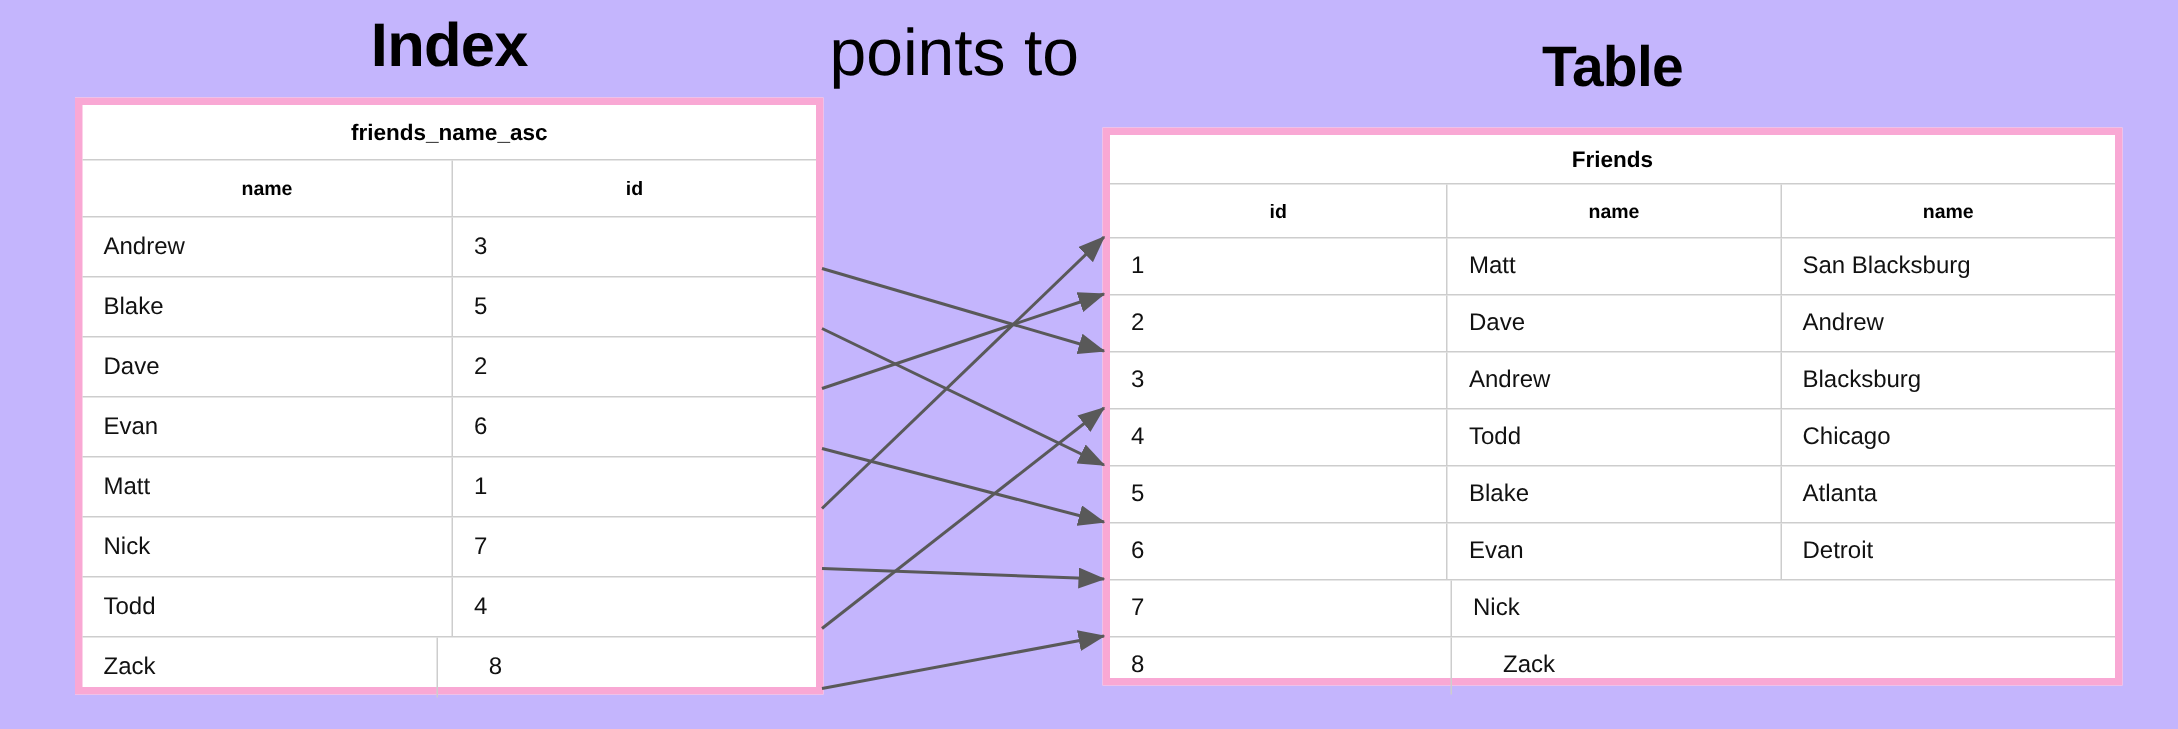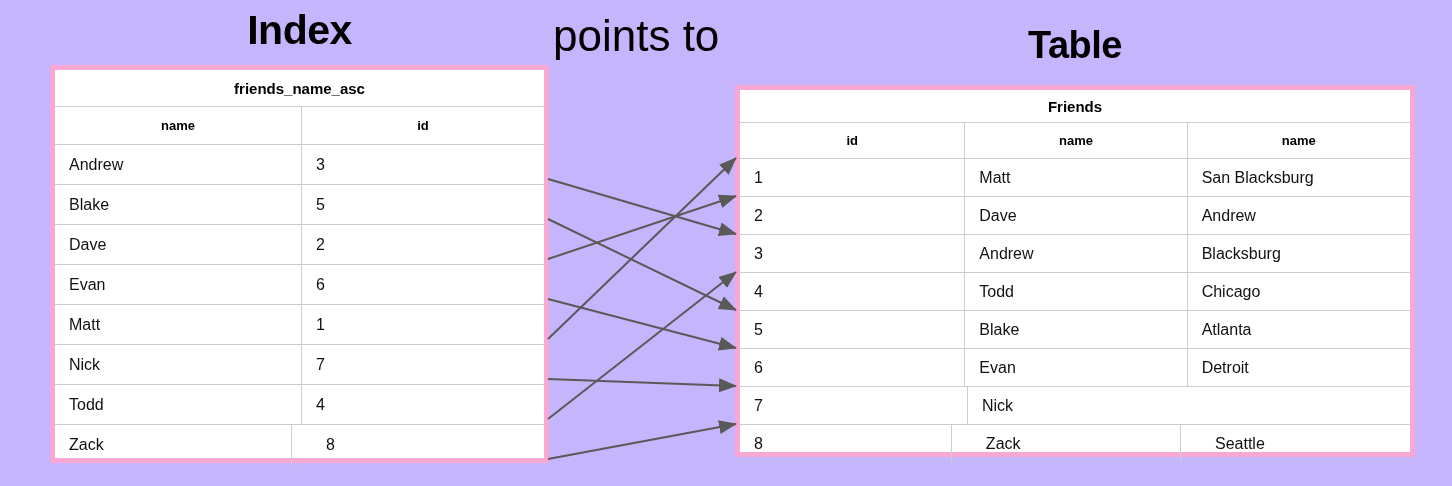--- a/index.html
+++ b/index.html
@@ -221,21 +221,20 @@
           <div class="db-cell col-name">Evan</div>
           <div class="db-cell col-city">Detroit</div>
         </div>
         <div class="db-row db-body-row">
           <div class="db-cell col-id">7</div>
           <div class="db-cell col-name">Nick</div>
         </div>
         <div class="db-row db-body-row">
           <div class="db-cell col-id">8</div>
           <div class="db-cell col-name">Zack</div>
-          <div class="db-cell col-city">Seattle</div>
         </div>
       </div>
   </div>
 
   <svg id="arrow-layer" viewBox="0 0 1452 486" width="1452" height="486">
     <defs>
       <marker id="arrowhead" markerWidth="9" markerHeight="7" refX="8.5" refY="3.5" orient="auto" markerUnits="strokeWidth">
         <polygon points="0 0, 9 3.5, 0 7" id="arrowhead-shape" fill="#595959"></polygon>
       </marker>
     </defs>

